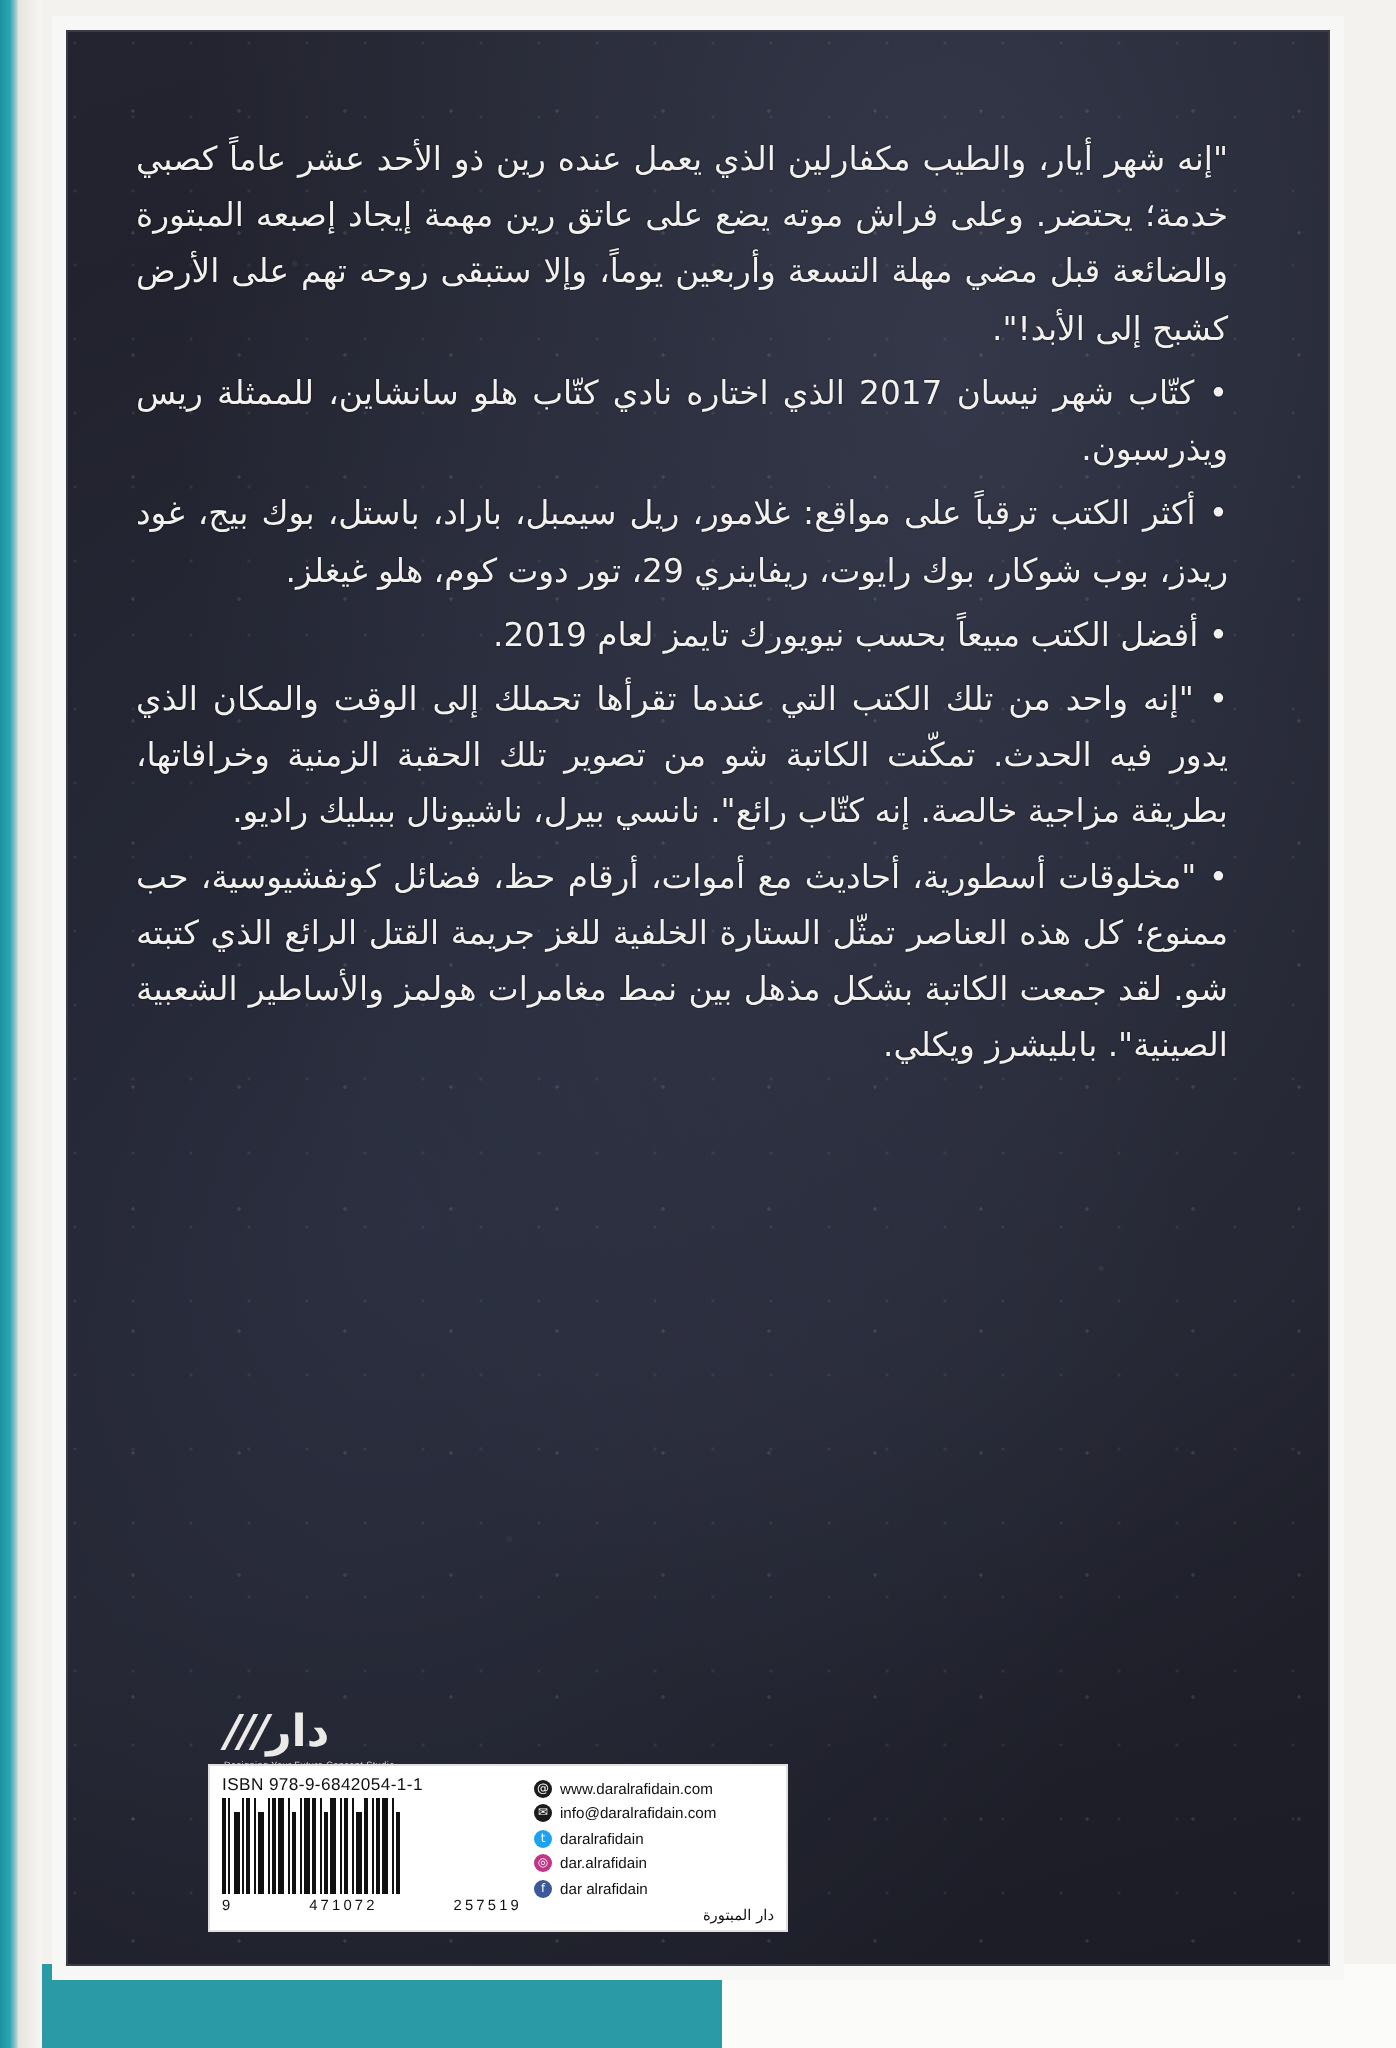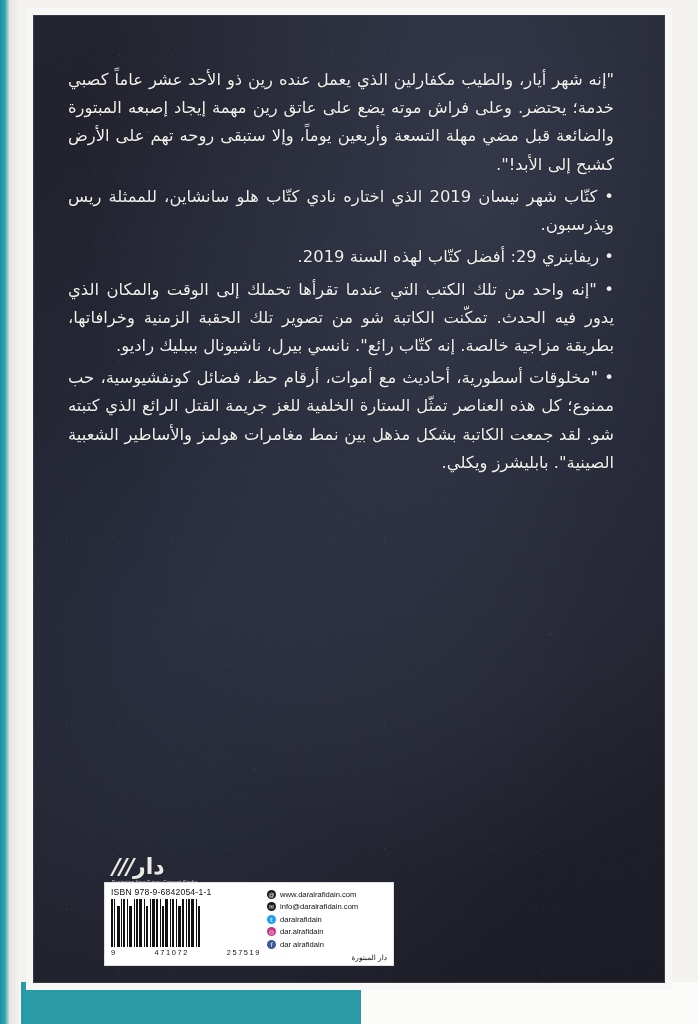--- a/index.html
+++ b/index.html
@@ -234,22 +234,23 @@
   <div id="scan-edge"></div>
   <div id="bottom-band-2"></div>
   <div id="bottom-band"></div>
 
   <div id="cover">
     <div id="cover-inner">
       <div id="speckle"></div>
 
       <div id="blurb">
         <p class="indent">"إنه شهر أيار، والطيب مكفارلين الذي يعمل عنده رين ذو الأحد عشر عاماً كصبي خدمة؛ يحتضر. وعلى فراش موته يضع على عاتق رين مهمة إيجاد إصبعه المبتورة والضائعة قبل مضي مهلة التسعة وأربعين يوماً، وإلا ستبقى روحه تهم على الأرض كشبح إلى الأبد!".</p>
-        <p class="bullet">• كتّاب شهر نيسان 2019 الذي اختاره نادي كتّاب هلو سانشاين، للممثلة ريس ويذرسبون.</p>
-        <p class="bullet">• ريفاينري 29: أفضل كتّاب لهذه السنة 2019.</p>
+        <p class="bullet">• كتّاب شهر نيسان 2017 الذي اختاره نادي كتّاب هلو سانشاين، للممثلة ريس ويذرسبون.</p>
+        <p class="bullet">• أكثر الكتب ترقباً على مواقع: غلامور، ريل سيمبل، باراد، باستل، بوك بيج، غود ريدز، بوب شوكار، بوك رايوت، ريفاينري 29، تور دوت كوم، هلو غيغلز.</p>
+        <p class="bullet">• أفضل الكتب مبيعاً بحسب نيويورك تايمز لعام 2019.</p>
         <p class="bullet">• "إنه واحد من تلك الكتب التي عندما تقرأها تحملك إلى الوقت والمكان الذي يدور فيه الحدث. تمكّنت الكاتبة شو من تصوير تلك الحقبة الزمنية وخرافاتها، بطريقة مزاجية خالصة. إنه كتّاب رائع". نانسي بيرل، ناشيونال بببليك راديو.</p>
         <p class="bullet">• "مخلوقات أسطورية، أحاديث مع أموات، أرقام حظ، فضائل كونفشيوسية، حب ممنوع؛ كل هذه العناصر تمثّل الستارة الخلفية للغز جريمة القتل الرائع الذي كتبته شو. لقد جمعت الكاتبة بشكل مذهل بين نمط مغامرات هولمز والأساطير الشعبية الصينية". بابليشرز ويكلي.</p>
       </div>
 
       <div id="logo">
         <div class="mark">
           <span class="bars">///</span><span>دار</span>
         </div>
         <div class="sub">Designing Your Future Concept Studio</div>
       </div>

